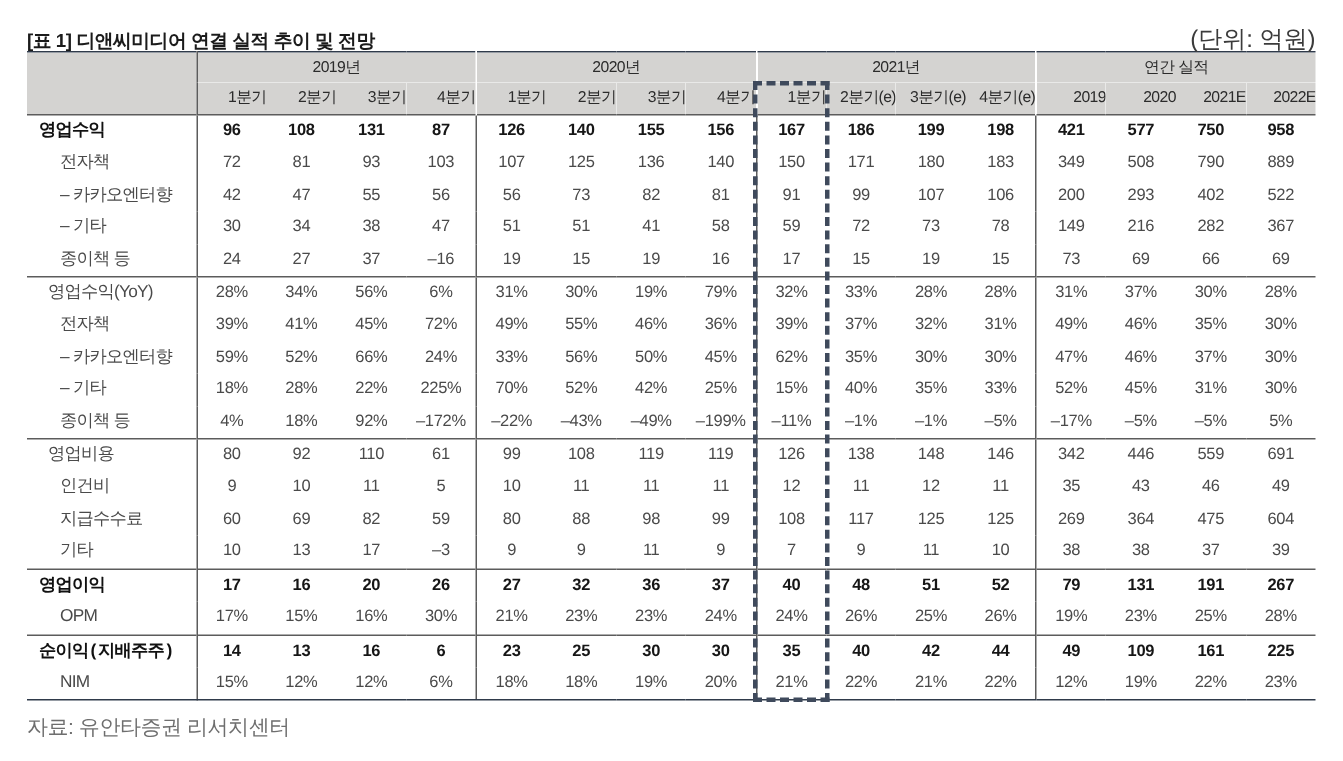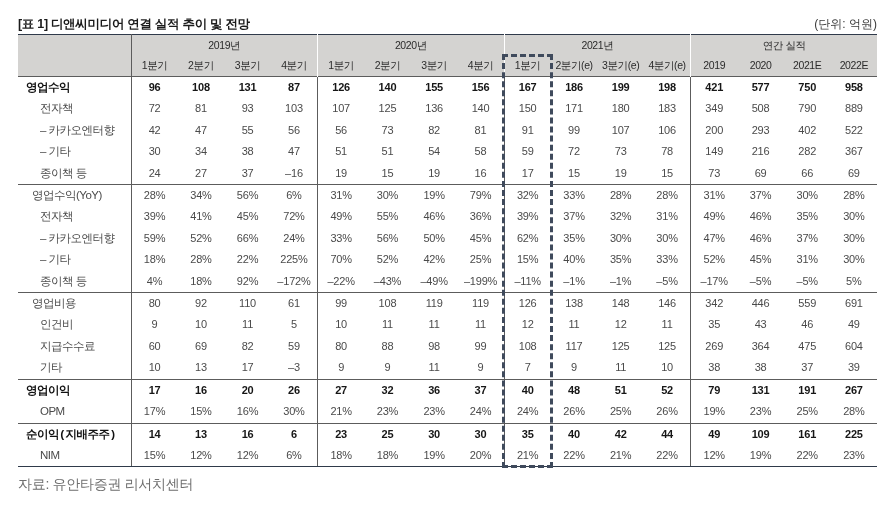--- a/index.html
+++ b/index.html
@@ -33,21 +33,21 @@
     box-sizing: border-box;
   }
   .caption-title {
     font-size: 12.5px;
     font-weight: bold;
     color: #1b1b1b;
     letter-spacing: -0.3px;
     white-space: nowrap;
   }
   .caption-unit {
-    font-size: 12px;
+    font-size: 16px;
     color: #3b3b3b;
     white-space: nowrap;
   }
 
   
   table.fin {
     border-collapse: collapse;
     width: 859px;
     table-layout: fixed;
     font-size: 11px;
@@ -68,21 +68,21 @@
   
   thead th {
     background: #d4d3d1;
     color: #2b2b2b;
     font-weight: normal;
     font-size: 10.5px;
     text-align: center;
     letter-spacing: -0.4px;
   }
   thead tr.grp th { height: 20px; line-height: 20px; }
-  thead tr.sub th { height: 21px; line-height: 21px; }
+  thead tr.sub th { height: 21px; line-height: 21px; text-align: right; }
   th.blank-corner { background: #d4d3d1; }
 
   .top-rule {
     border-top: 1.6px solid #2f3a4a;
   }
   .grp-sep-l { border-left: 1px solid #ffffff; }
   .sub-sep-l { border-left: 1px solid #ffffff; }
 
   
   tbody td {
@@ -253,21 +253,21 @@
           <td>522</td>
         </tr>
         <tr>
           <td class="label ind2">– 기타</td>
           <td class="vsep">30</td>
           <td>34</td>
           <td>38</td>
           <td>47</td>
           <td class="vsep">51</td>
           <td>51</td>
-          <td>54</td>
+          <td>41</td>
           <td>58</td>
           <td class="vsep">59</td>
           <td>72</td>
           <td>73</td>
           <td>78</td>
           <td class="vsep">149</td>
           <td>216</td>
           <td>282</td>
           <td>367</td>
         </tr>

